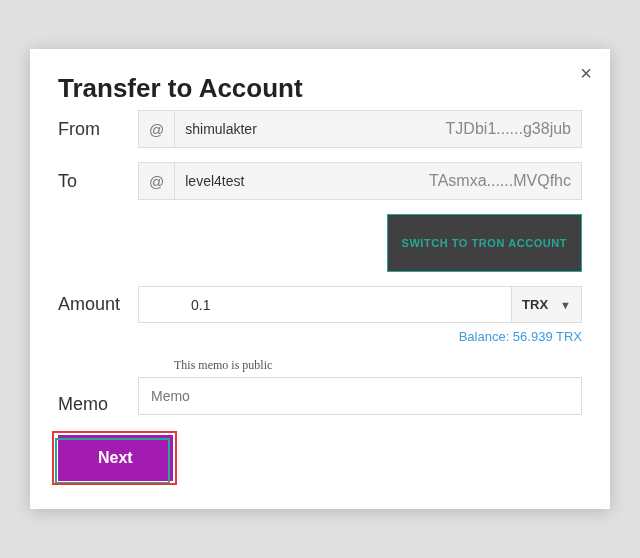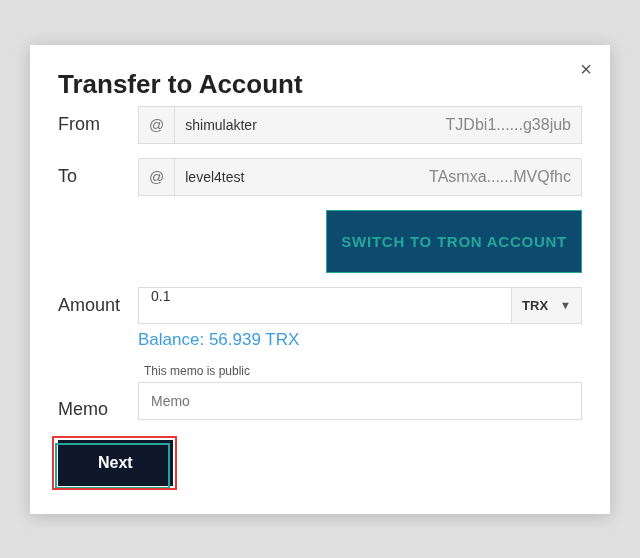--- a/index.html
+++ b/index.html
@@ -84,39 +84,40 @@
     }
     .switch-btn-row {
       display: flex;
       justify-content: flex-end;
       margin-left: 80px;
       margin-bottom: 14px;
     }
     .switch-btn {
       border: 1.5px solid #26a69a;
       color: #26a69a;
-      background: #0c4a6e;
+      background: #404040;
       padding: 22px 14px;
-      font-size: 15px;
+      font-size: 11px;
       font-weight: 700;
       letter-spacing: 0.05em;
       cursor: pointer;
       text-transform: uppercase;
     }
     .amount-row {
       display: flex;
       align-items: center;
       margin-bottom: 6px;
     }
     .amount-input-wrap {
       display: flex;
       flex: 1;
       border: 1px solid #ddd;
       height: 37px;
-      align-items: flex-start;
+      align-items: center;
+      padding-left: 40px;
     }
     .amount-input {
       flex: 1;
       border: none;
       background: transparent;
       padding: 0 12px;
       font-size: 14px;
       color: #333;
       outline: none;
     }
@@ -134,52 +135,54 @@
       color: #333;
       font-weight: 600;
     }
     .chevron {
       font-size: 11px;
       color: #555;
     }
     .balance-text {
       margin-left: 80px;
       color: #3d9ddf;
-      font-size: 17px;
+      font-size: 13px;
       margin-bottom: 14px;
+      text-align: right;
     }
     .memo-section {
       margin-bottom: 20px;
     }
     .memo-public-label {
-      margin-left: 86px;
+      margin-left: 116px;
       font-size: 12px;
       color: #555;
       margin-bottom: 4px;
+      font-family: Liberation Serif, serif;
     }
     .memo-row {
       display: flex;
       align-items: flex-end;
     }
     .memo-input {
       flex: 1;
       border: 1px solid #ddd;
       height: 38px;
       padding: 0 12px;
       font-size: 14px;
       color: #aaa;
       outline: none;
       background: #fff;
     }
     .next-btn-wrap {
       position: relative;
       display: inline-block;
     }
     .next-btn {
-      background: #0f172a;
+      background: #a21caf;
       color: #fff;
       border: none;
       padding: 14px 40px;
       font-size: 16px;
       font-weight: 700;
       cursor: pointer;
       display: block;
     }
     .tron-accent {
       position: absolute;

